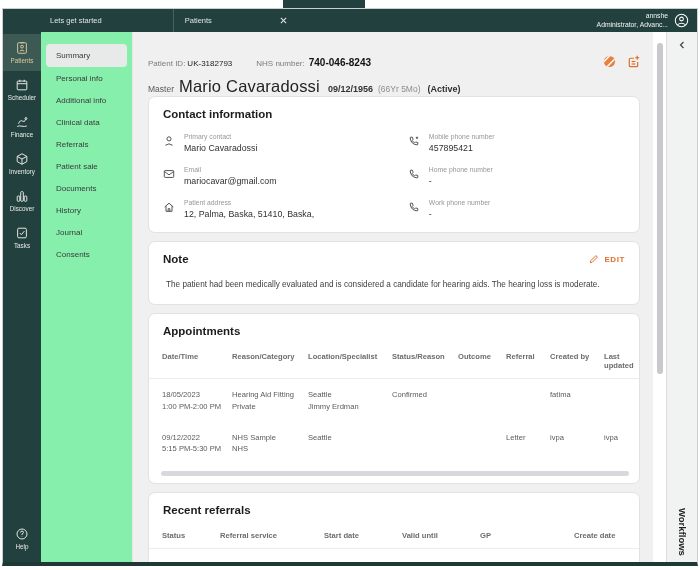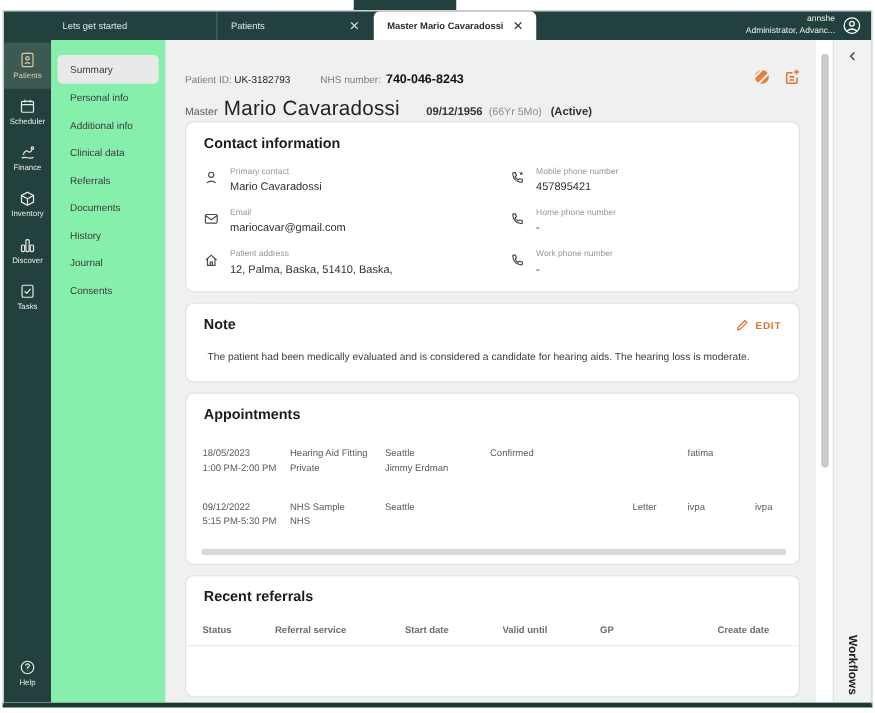--- a/index.html
+++ b/index.html
@@ -54,21 +54,21 @@
   .idrow { margin-top:21px; display:flex; align-items:baseline; font-size:8px; }
   .lbl { color:#7c7c7c; }
   .idrow .idval { color:#222; font-weight:normal; margin-left:2px; }
   .idrow .nhslbl { margin-left:24px; }
   .idrow .nhsval { color:#111; font-weight:bold; font-size:10px; margin-left:4px; }
   .hdr-icons { margin-left:auto; display:flex; align-items:center; gap:11px; position:relative; top:2px; }
   .hdr-icons svg { width:13px; height:13px; cursor:pointer; }
   .namerow { margin-top:9px; display:flex; align-items:baseline; gap:5px; }
   .title-sm { font-size:8.5px; color:#5a5a5a; }
   .pname { font-size:16.5px; color:#232323; letter-spacing:0.2px; }
-  .dob { font-size:9px; font-weight:bold; color:#333; margin-left:16px; }
+  .dob { font-size:9px; font-weight:bold; color:#333; margin-left:3px; }
   .age { font-size:8.5px; color:#8d8d8d; }
   .pstatus { font-size:9px; font-weight:bold; color:#2f2f2f; margin-left:2px; }
   
   .card { background:#fff; border:1px solid #e2e2e2; border-radius:7px; }
   .card-title { font-size:11.5px; font-weight:bold; color:#1c1c1c; }
   .card-contact { margin-top:0; padding:11px 14px 13px; }
   .contact-grid { display:grid; grid-template-columns:53% 47%; }
   .cfield { display:flex; gap:9px; margin-top:13px; align-items:flex-start; }
   .cfield svg { width:12px; height:12px; flex:none; stroke:#4a4a4a; fill:none; stroke-width:1.1; margin-top:2px; }
   .cflabel { font-size:6.8px; color:#979797; }
@@ -118,27 +118,20 @@
           <span class="gap"></span>
         </div>
         <div class="tab">
           <span>Patients</span>
           <span class="gap"></span>
           <svg class="close-x" viewBox="0 0 8 8">
               <line x1="1" y1="1" x2="7" y2="7"></line>
               <line x1="7" y1="1" x2="1" y2="7"></line>
             </svg>
         </div>
-        <div class="tab active">
-          <span>Master Mario Cavaradossi</span>
-          <svg class="close-x" viewBox="0 0 8 8">
-              <line x1="1" y1="1" x2="7" y2="7"></line>
-              <line x1="7" y1="1" x2="1" y2="7"></line>
-            </svg>
-        </div>
       </div>
       <div class="userbox">
         <div class="usertext">
           <div>annshe</div>
           <div>Administrator, Advanc...</div>
         </div>
         <svg class="avatar-icon" viewBox="0 0 16 16">
           <circle cx="8" cy="8" r="6.6" fill="none" stroke="#fff" stroke-width="1.1"></circle>
           <circle cx="8" cy="6.4" r="2" fill="none" stroke="#fff" stroke-width="1.1"></circle>
           <path d="M3.8 12.5 Q8 9.2 12.2 12.5" fill="none" stroke="#fff" stroke-width="1.1"></path>
@@ -207,20 +200,21 @@
           <span>Help</span>
         </div>
       </nav>
 
       <nav class="submenu">
         <div class="submenu-item active">Summary</div>
         <div class="submenu-item">Personal info</div>
         <div class="submenu-item">Additional info</div>
         <div class="submenu-item">Clinical data</div>
         <div class="submenu-item">Referrals</div>
+        <div class="submenu-item">Patient sale</div>
         <div class="submenu-item">Documents</div>
         <div class="submenu-item">History</div>
         <div class="submenu-item">Journal</div>
         <div class="submenu-item">Consents</div>
       </nav>
 
       <main class="main">
 
         <div class="idrow">
           <span class="lbl">Patient ID:</span>
@@ -336,20 +330,30 @@
               </svg>
               <span>EDIT</span>
             </div>
           </div>
           <div class="note-text">The patient had been medically evaluated and is considered a candidate for hearing aids. The hearing loss is moderate.</div>
         </section>
 
         <section class="card card-appts">
           <div class="card-title">Appointments</div>
           <div class="tbl">
+            <div class="agrid thead-row">
+              <div class="th">Date/Time</div>
+              <div class="th">Reason/Category</div>
+              <div class="th">Location/Specialist</div>
+              <div class="th">Status/Reason</div>
+              <div class="th">Outcome</div>
+              <div class="th">Referral</div>
+              <div class="th">Created by</div>
+              <div class="th">Last updated</div>
+            </div>
             <div class="agrid">
               <div class="td">
                   <span class="sub">18/05/2023</span>
                   <span class="sub">1:00 PM-2:00 PM</span>
                 </div>
               <div class="td">
                   <span class="sub">Hearing Aid Fitting</span>
                   <span class="sub">Private</span>
                 </div>
               <div class="td">

